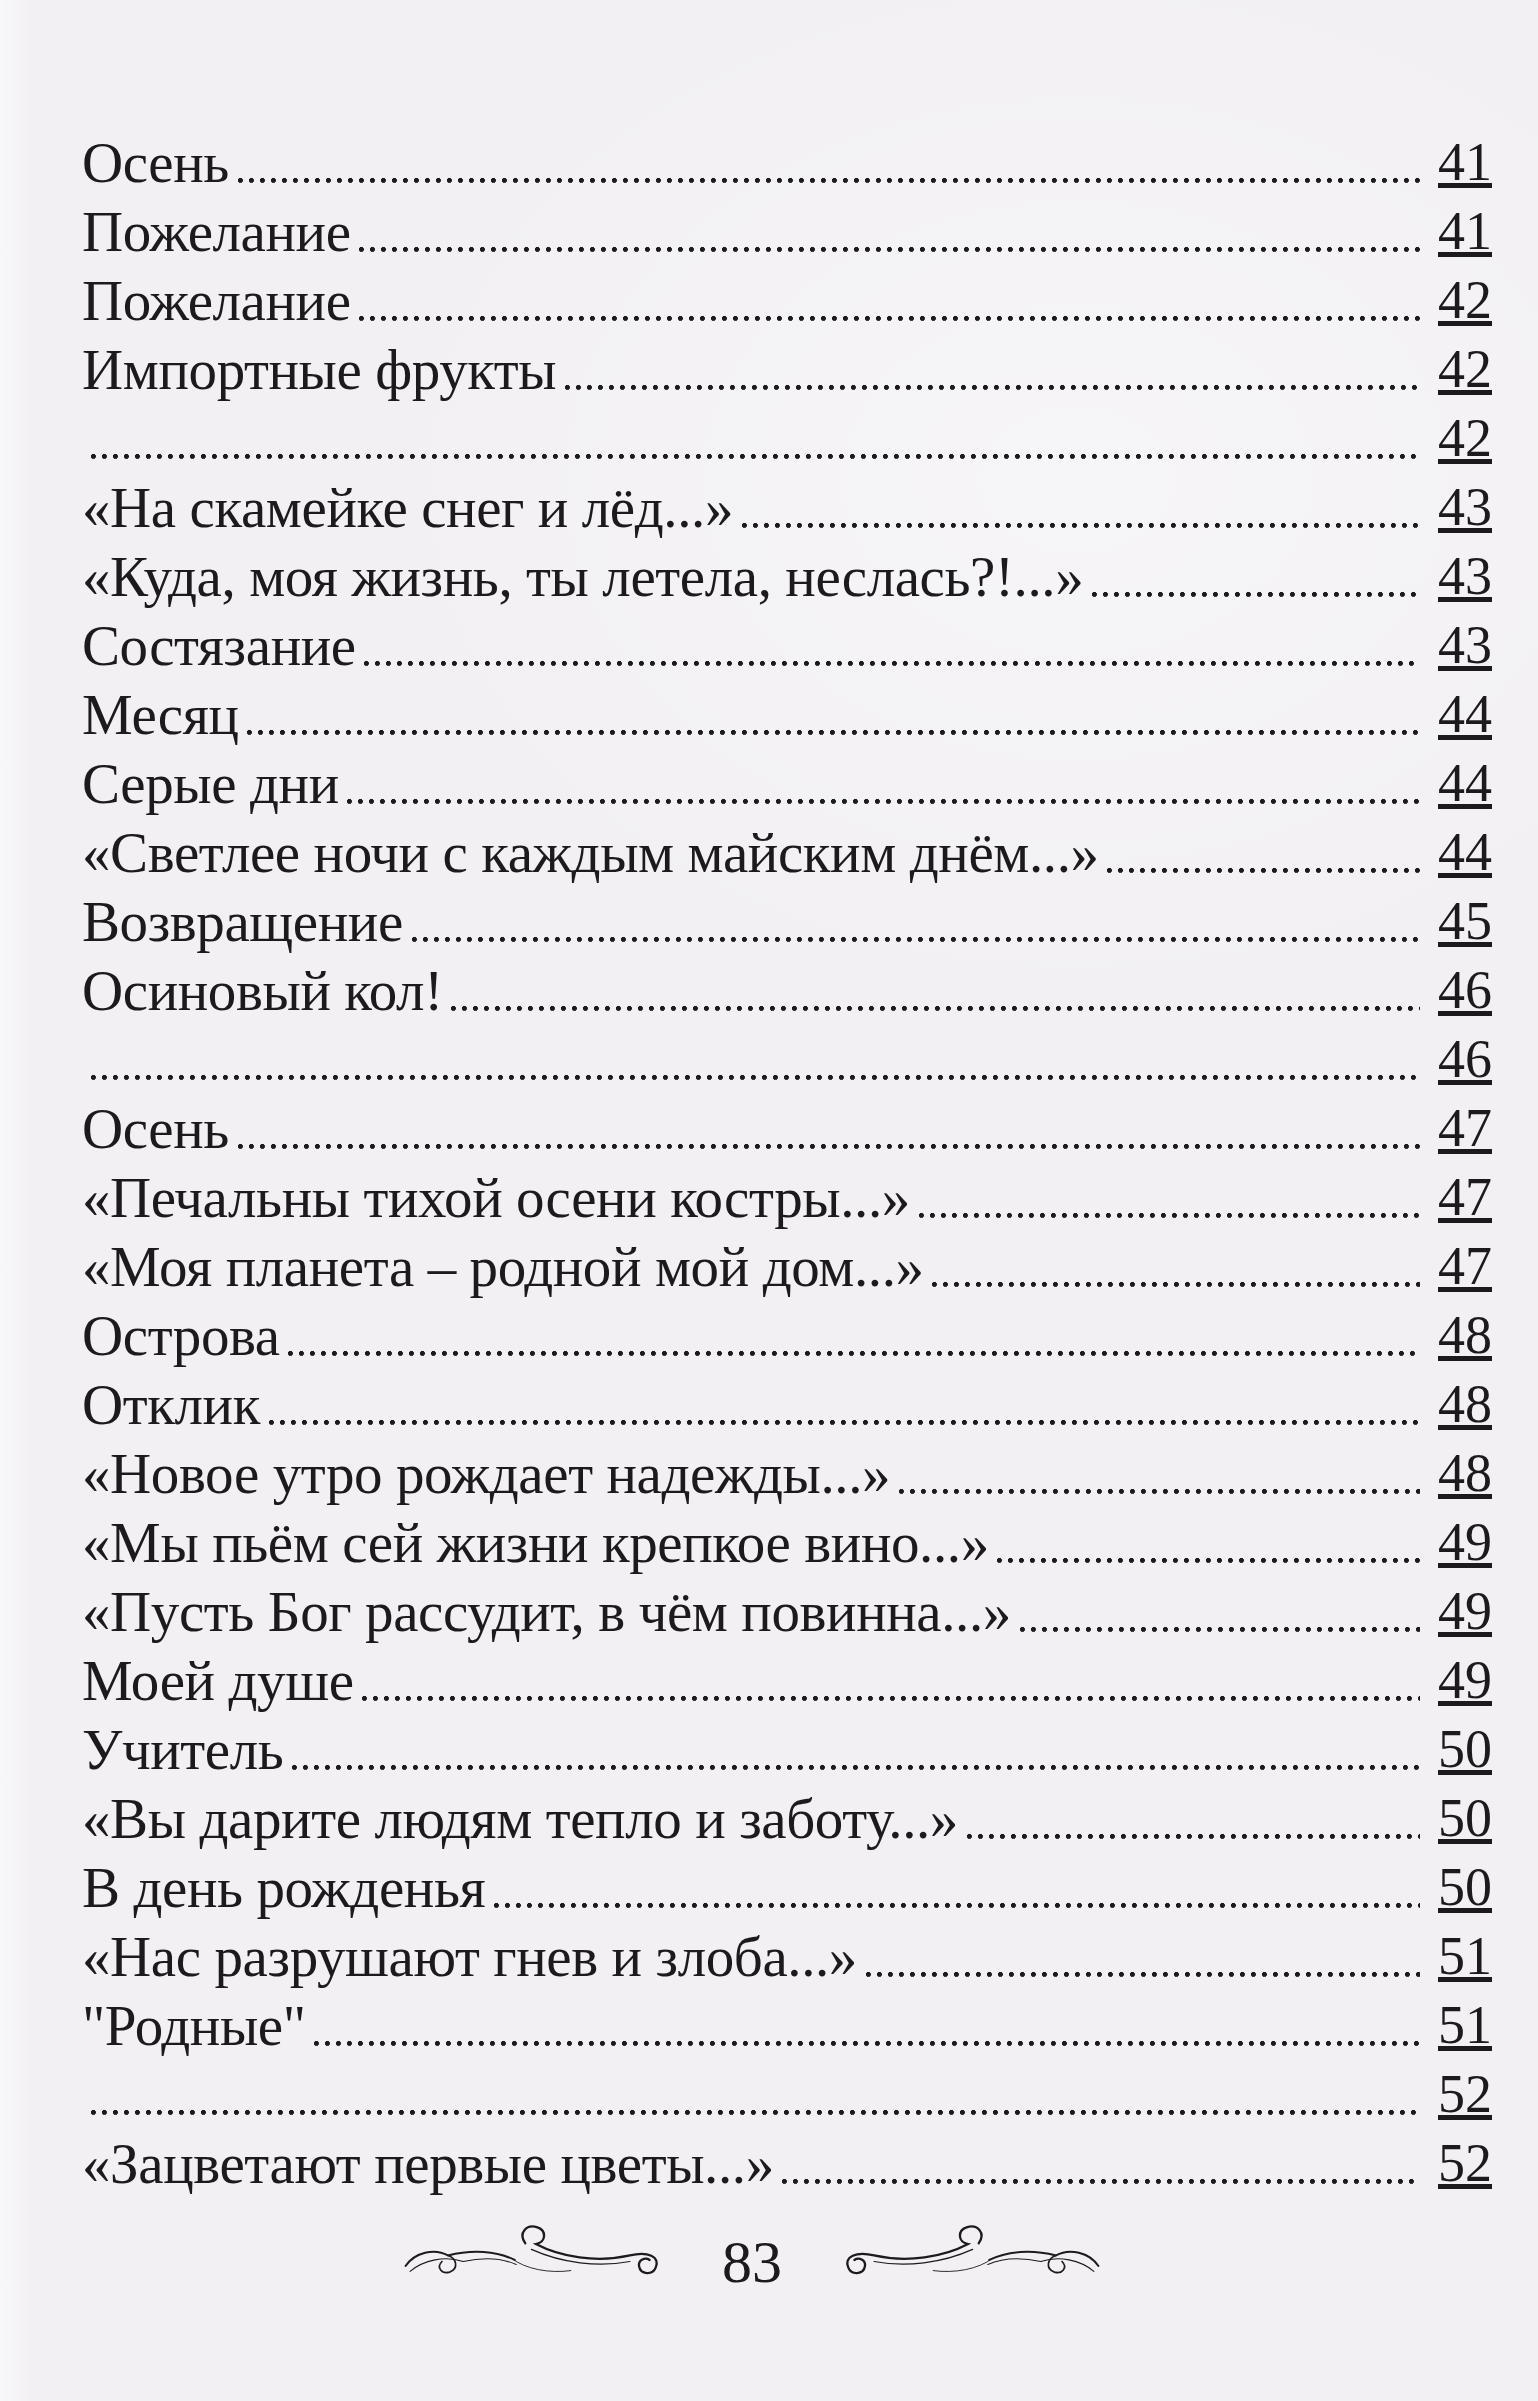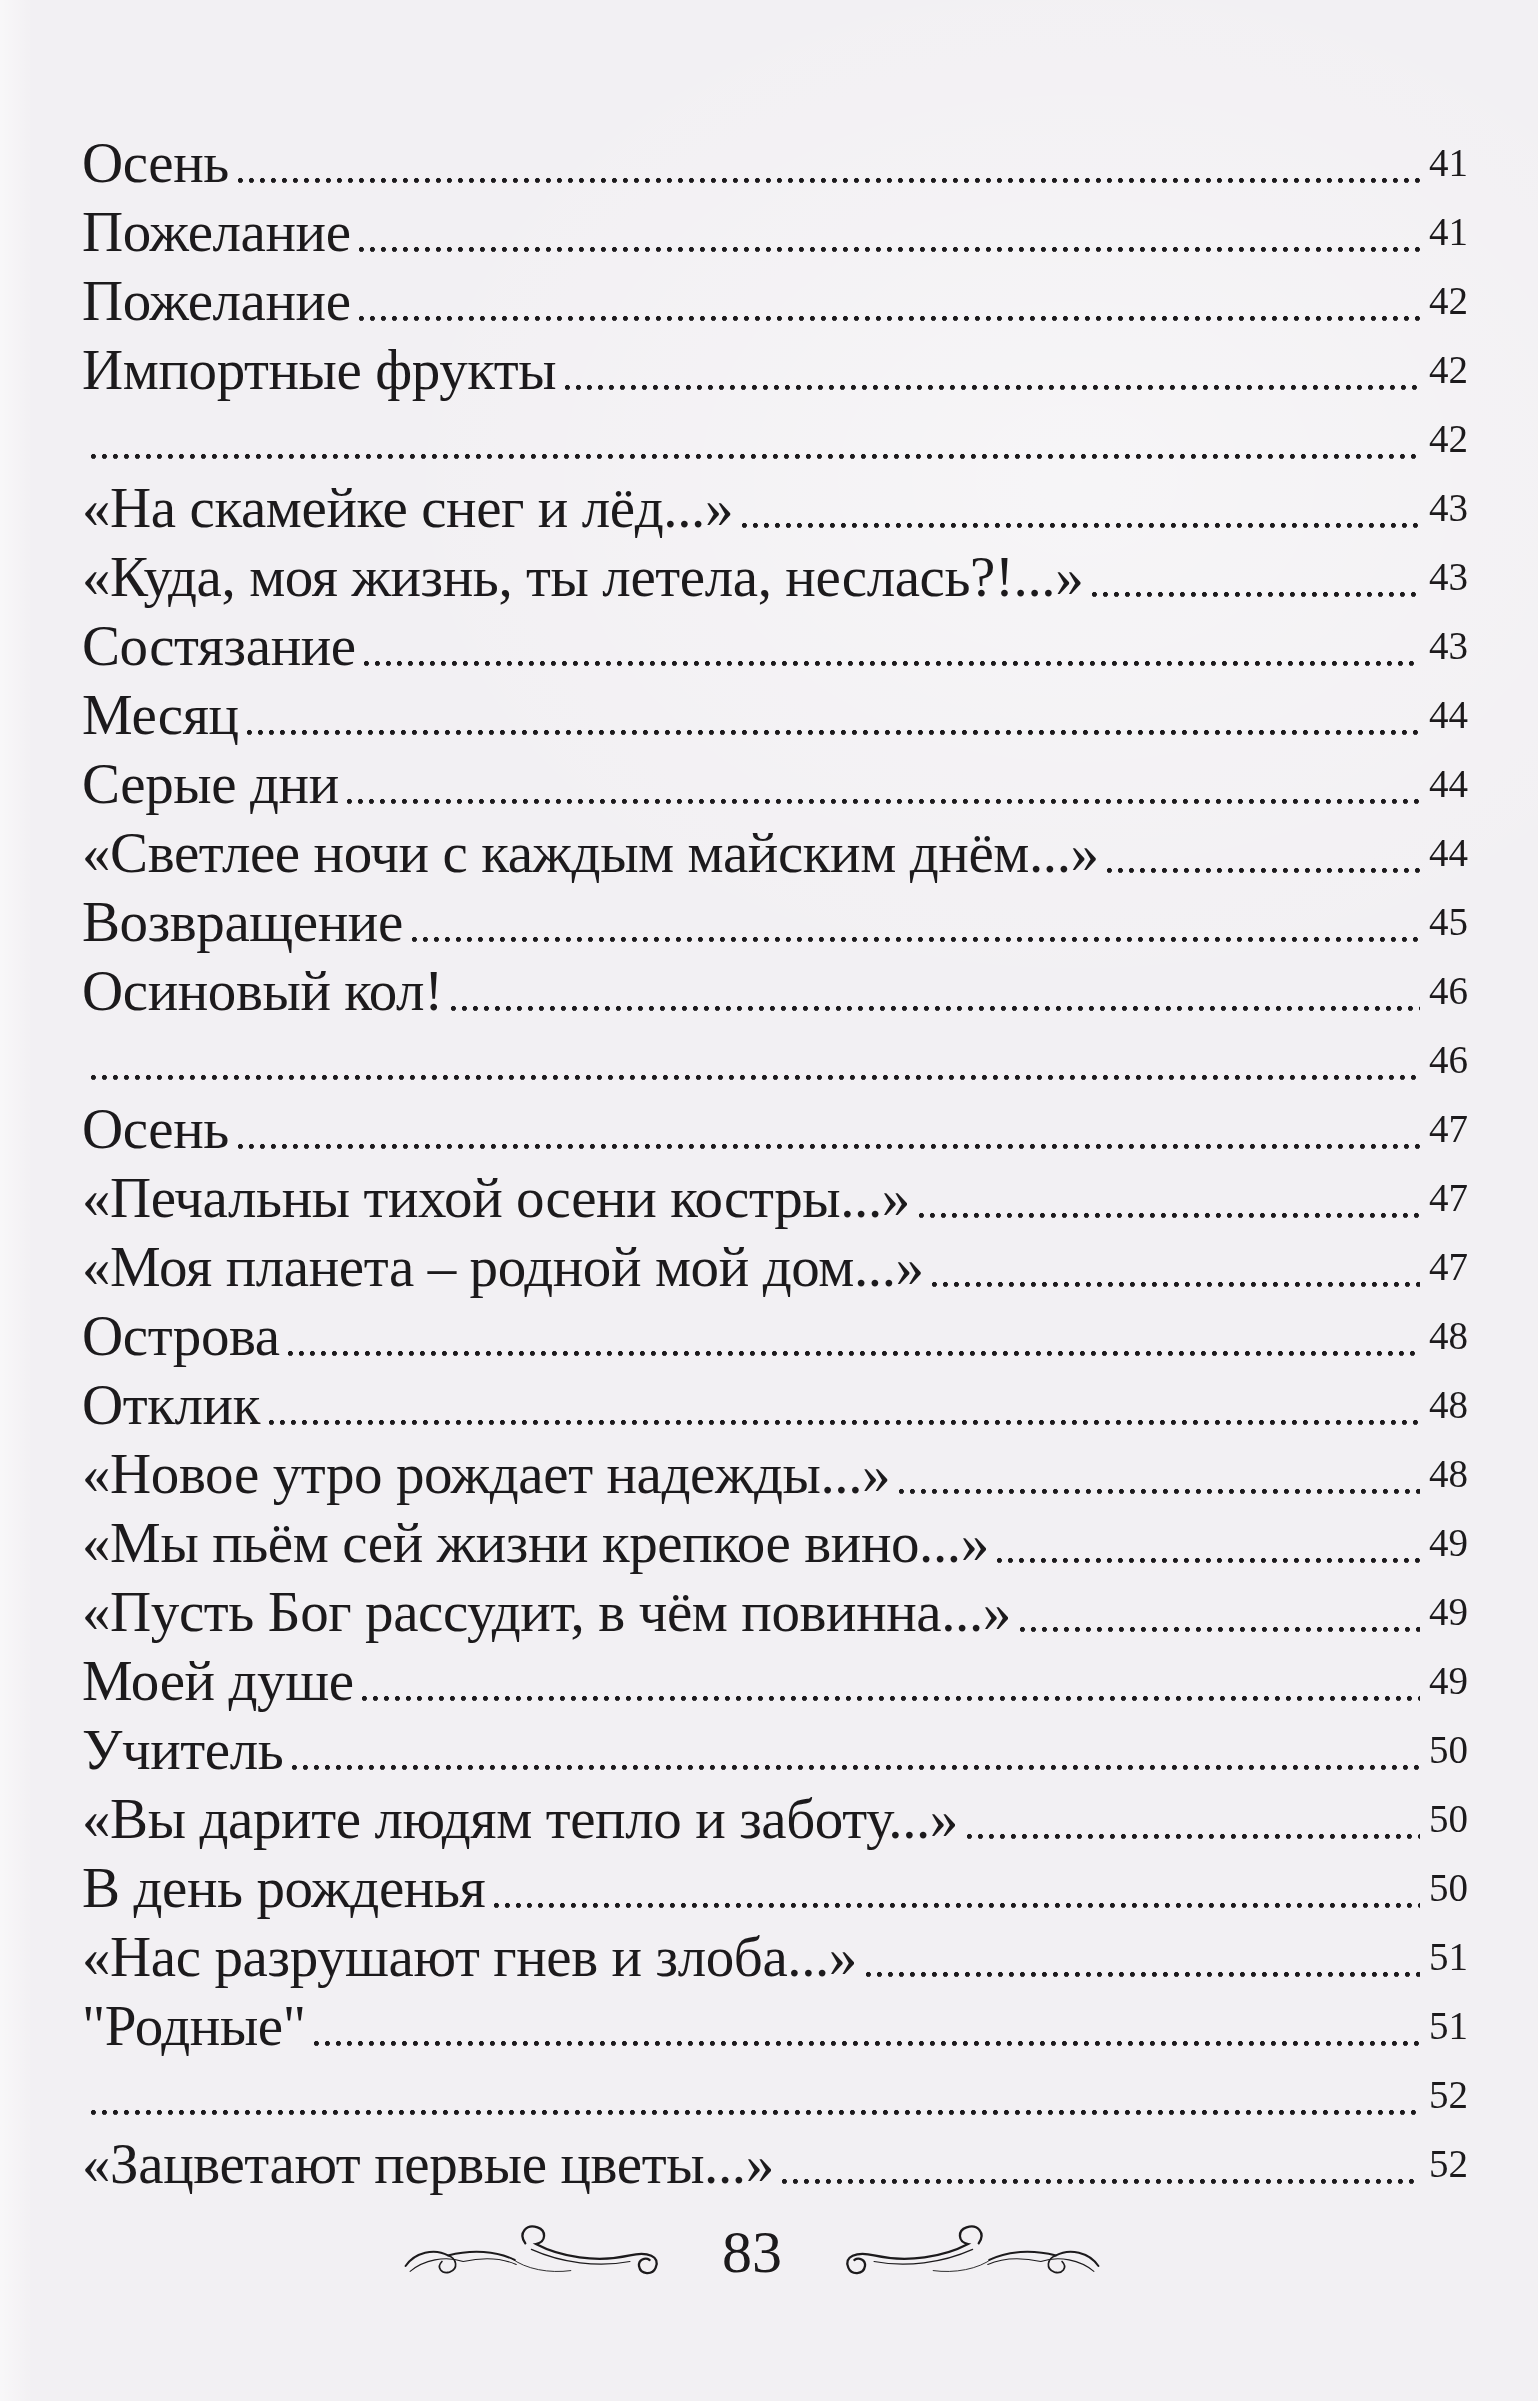--- a/index.html
+++ b/index.html
@@ -43,31 +43,33 @@
     align-self:flex-end;
     height:6.8px;
     margin:0 8.6px 13.7px 7.7px;
     background-image:radial-gradient(circle at 3.4px 3.4px, var(--ink) 2.2px, rgba(0,0,0,0) 2.8px);
     background-size:11px 6.8px;
     background-repeat:repeat-x;
     background-position:left bottom;
     min-width:17px;
   }
   .row .p{
-    font-size:39px;
+    font-size:54px;
     line-height:69px;
     flex:0 0 auto;
-    text-align:left;
+    text-align:right;
     min-width:63px;
+    text-decoration:underline;
   }
   .footer{
     position:absolute;
     left:0;right:34px;top:2222px;
     display:flex;
     justify-content:center;
+    align-items:center;
     gap:36px;
   }
   .pagenum{
     font-size:60px;
     line-height:60px;
   }
   .orn{display:inline-block;width:288px;height:79px;}
   .orn svg{width:100%;height:100%;display:block;}
   .orn-r{transform:scaleX(-1);}
 </style>

